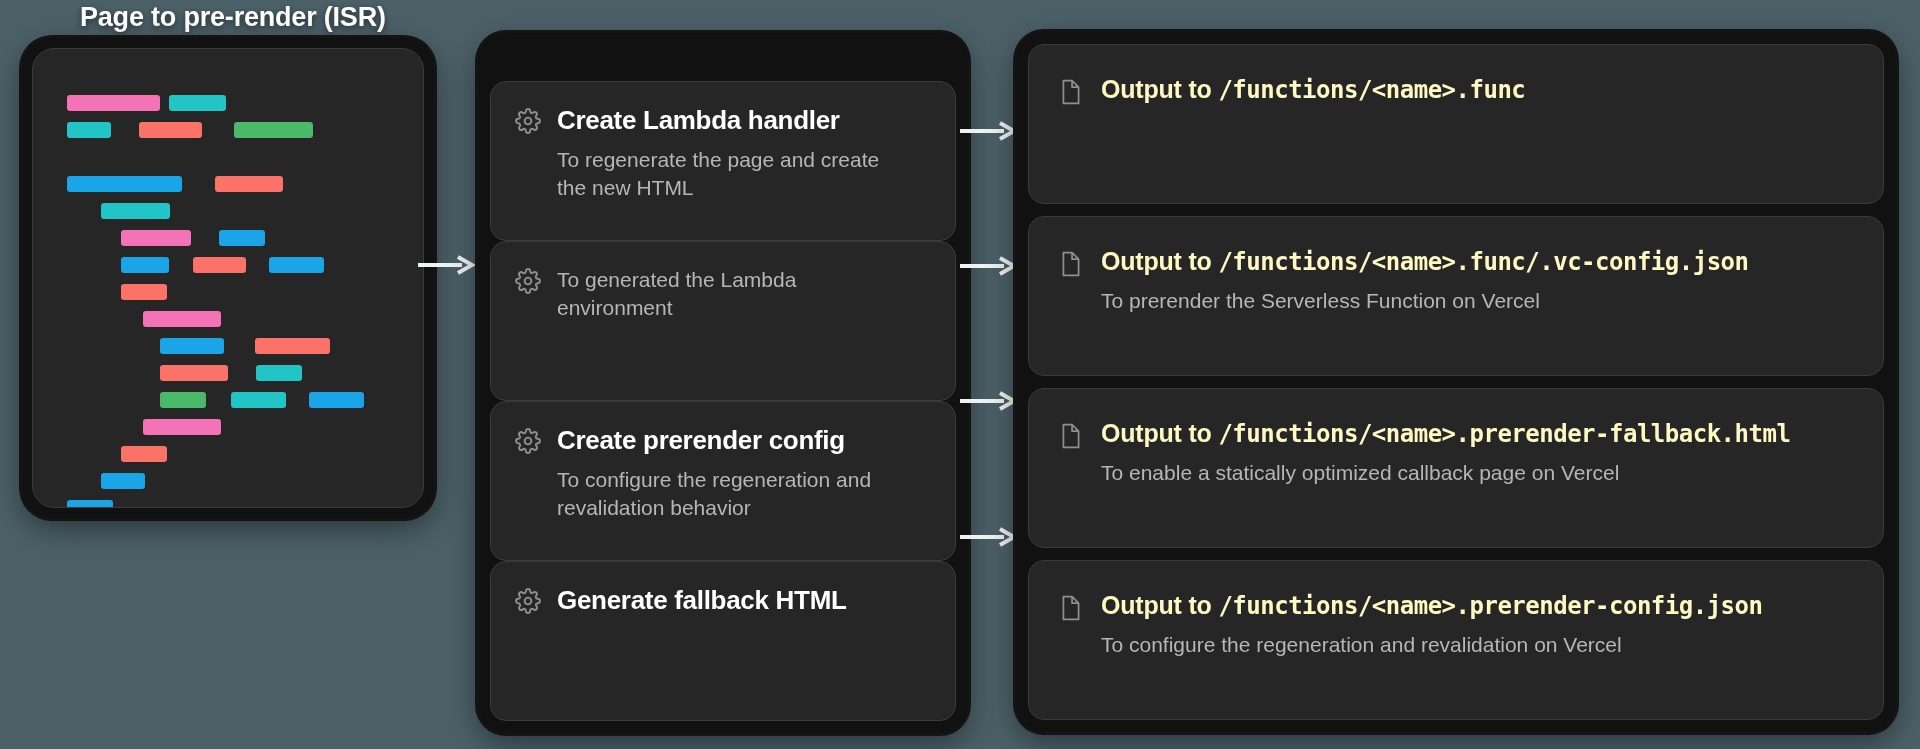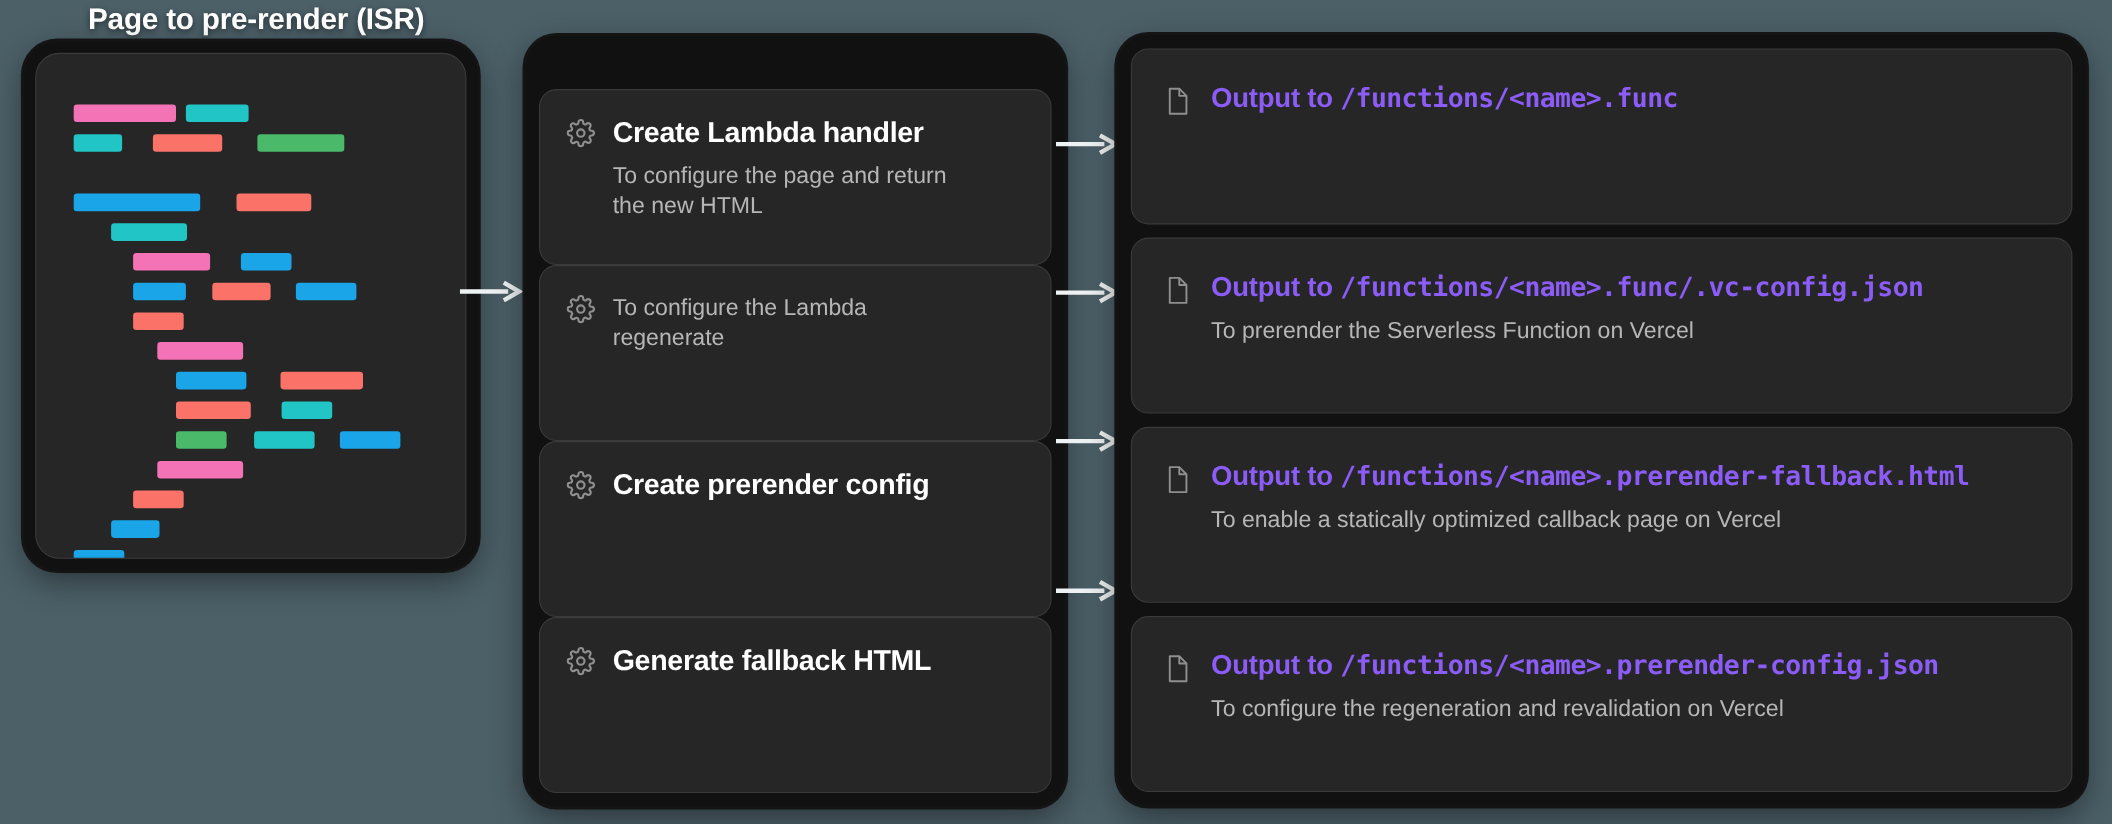--- a/index.html
+++ b/index.html
@@ -146,21 +146,21 @@
     height: 160px;
     padding: 30px 26px 26px 30px;
     display: flex;
     align-items: flex-start;
     gap: 18px;
   }
 
   .right-title {
     font-size: 25px;
     font-weight: 700;
-    color: #8b5cf6;
+    color: #fef9c3;
     letter-spacing: -0.2px;
     margin-bottom: 11px;
     white-space: nowrap;
   }
 
   .right-title .mono {
     font-family: "DejaVu Sans Mono", "Liberation Mono", monospace;
     font-weight: 700;
     font-size: 24px;
     letter-spacing: -0.5px;
@@ -300,45 +300,46 @@
 
     <div class="card mid-card">
       <span class="icon">
         <svg width="26" height="26" viewBox="0 0 24 24" fill="none" stroke="#8f8f8f" stroke-width="1.8">
           <circle cx="12" cy="12" r="3.1"></circle>
           <path d="M19.4 15a1.6 1.6 0 0 0 .32 1.77l.06.06a2 2 0 1 1-2.83 2.83l-.06-.06A1.6 1.6 0 0 0 15 19.4a1.6 1.6 0 0 0-1 1.47V21a2 2 0 1 1-4 0v-.09A1.6 1.6 0 0 0 9 19.4a1.6 1.6 0 0 0-1.77.33l-.06.06a2 2 0 1 1-2.83-2.83l.06-.06A1.6 1.6 0 0 0 4.6 15a1.6 1.6 0 0 0-1.47-1H3a2 2 0 1 1 0-4h.09A1.6 1.6 0 0 0 4.6 9a1.6 1.6 0 0 0-.33-1.77l-.06-.06a2 2 0 1 1 2.83-2.83l.06.06A1.6 1.6 0 0 0 9 4.6a1.6 1.6 0 0 0 1-1.47V3a2 2 0 1 1 4 0v.09A1.6 1.6 0 0 0 15 4.6a1.6 1.6 0 0 0 1.77-.33l.06-.06a2 2 0 1 1 2.83 2.83l-.06.06A1.6 1.6 0 0 0 19.4 9v.01a1.6 1.6 0 0 0 1.47 1H21a2 2 0 1 1 0 4h-.09a1.6 1.6 0 0 0-1.47 1z"></path>
         </svg>
       </span>
       <div class="body">
         <div class="mid-title">Create Lambda handler</div>
-        <div class="mid-desc">To configure the page and return the new HTML</div>
+        <div class="mid-desc">To regenerate the page and create the new HTML</div>
       </div>
     </div>
 
     <div class="card mid-card">
       <span class="icon">
         <svg width="26" height="26" viewBox="0 0 24 24" fill="none" stroke="#8f8f8f" stroke-width="1.8">
           <circle cx="12" cy="12" r="3.1"></circle>
           <path d="M19.4 15a1.6 1.6 0 0 0 .32 1.77l.06.06a2 2 0 1 1-2.83 2.83l-.06-.06A1.6 1.6 0 0 0 15 19.4a1.6 1.6 0 0 0-1 1.47V21a2 2 0 1 1-4 0v-.09A1.6 1.6 0 0 0 9 19.4a1.6 1.6 0 0 0-1.77.33l-.06.06a2 2 0 1 1-2.83-2.83l.06-.06A1.6 1.6 0 0 0 4.6 15a1.6 1.6 0 0 0-1.47-1H3a2 2 0 1 1 0-4h.09A1.6 1.6 0 0 0 4.6 9a1.6 1.6 0 0 0-.33-1.77l-.06-.06a2 2 0 1 1 2.83-2.83l.06.06A1.6 1.6 0 0 0 9 4.6a1.6 1.6 0 0 0 1-1.47V3a2 2 0 1 1 4 0v.09A1.6 1.6 0 0 0 15 4.6a1.6 1.6 0 0 0 1.77-.33l.06-.06a2 2 0 1 1 2.83 2.83l-.06.06A1.6 1.6 0 0 0 19.4 9v.01a1.6 1.6 0 0 0 1.47 1H21a2 2 0 1 1 0 4h-.09a1.6 1.6 0 0 0-1.47 1z"></path>
         </svg>
       </span>
       <div class="body">
-        <div class="mid-desc">To configure the Lambda regenerate</div>
+        <div class="mid-desc">To generated the Lambda environment</div>
       </div>
     </div>
 
     <div class="card mid-card">
       <span class="icon">
         <svg width="26" height="26" viewBox="0 0 24 24" fill="none" stroke="#8f8f8f" stroke-width="1.8">
           <circle cx="12" cy="12" r="3.1"></circle>
           <path d="M19.4 15a1.6 1.6 0 0 0 .32 1.77l.06.06a2 2 0 1 1-2.83 2.83l-.06-.06A1.6 1.6 0 0 0 15 19.4a1.6 1.6 0 0 0-1 1.47V21a2 2 0 1 1-4 0v-.09A1.6 1.6 0 0 0 9 19.4a1.6 1.6 0 0 0-1.77.33l-.06.06a2 2 0 1 1-2.83-2.83l.06-.06A1.6 1.6 0 0 0 4.6 15a1.6 1.6 0 0 0-1.47-1H3a2 2 0 1 1 0-4h.09A1.6 1.6 0 0 0 4.6 9a1.6 1.6 0 0 0-.33-1.77l-.06-.06a2 2 0 1 1 2.83-2.83l.06.06A1.6 1.6 0 0 0 9 4.6a1.6 1.6 0 0 0 1-1.47V3a2 2 0 1 1 4 0v.09A1.6 1.6 0 0 0 15 4.6a1.6 1.6 0 0 0 1.77-.33l.06-.06a2 2 0 1 1 2.83 2.83l-.06.06A1.6 1.6 0 0 0 19.4 9v.01a1.6 1.6 0 0 0 1.47 1H21a2 2 0 1 1 0 4h-.09a1.6 1.6 0 0 0-1.47 1z"></path>
         </svg>
       </span>
       <div class="body">
         <div class="mid-title">Create prerender config</div>
+        <div class="mid-desc">To configure the regeneration and revalidation behavior</div>
       </div>
     </div>
 
     <div class="card mid-card">
       <span class="icon">
         <svg width="26" height="26" viewBox="0 0 24 24" fill="none" stroke="#8f8f8f" stroke-width="1.8">
           <circle cx="12" cy="12" r="3.1"></circle>
           <path d="M19.4 15a1.6 1.6 0 0 0 .32 1.77l.06.06a2 2 0 1 1-2.83 2.83l-.06-.06A1.6 1.6 0 0 0 15 19.4a1.6 1.6 0 0 0-1 1.47V21a2 2 0 1 1-4 0v-.09A1.6 1.6 0 0 0 9 19.4a1.6 1.6 0 0 0-1.77.33l-.06.06a2 2 0 1 1-2.83-2.83l.06-.06A1.6 1.6 0 0 0 4.6 15a1.6 1.6 0 0 0-1.47-1H3a2 2 0 1 1 0-4h.09A1.6 1.6 0 0 0 4.6 9a1.6 1.6 0 0 0-.33-1.77l-.06-.06a2 2 0 1 1 2.83-2.83l.06.06A1.6 1.6 0 0 0 9 4.6a1.6 1.6 0 0 0 1-1.47V3a2 2 0 1 1 4 0v.09A1.6 1.6 0 0 0 15 4.6a1.6 1.6 0 0 0 1.77-.33l.06-.06a2 2 0 1 1 2.83 2.83l-.06.06A1.6 1.6 0 0 0 19.4 9v.01a1.6 1.6 0 0 0 1.47 1H21a2 2 0 1 1 0 4h-.09a1.6 1.6 0 0 0-1.47 1z"></path>
         </svg>
       </span>

